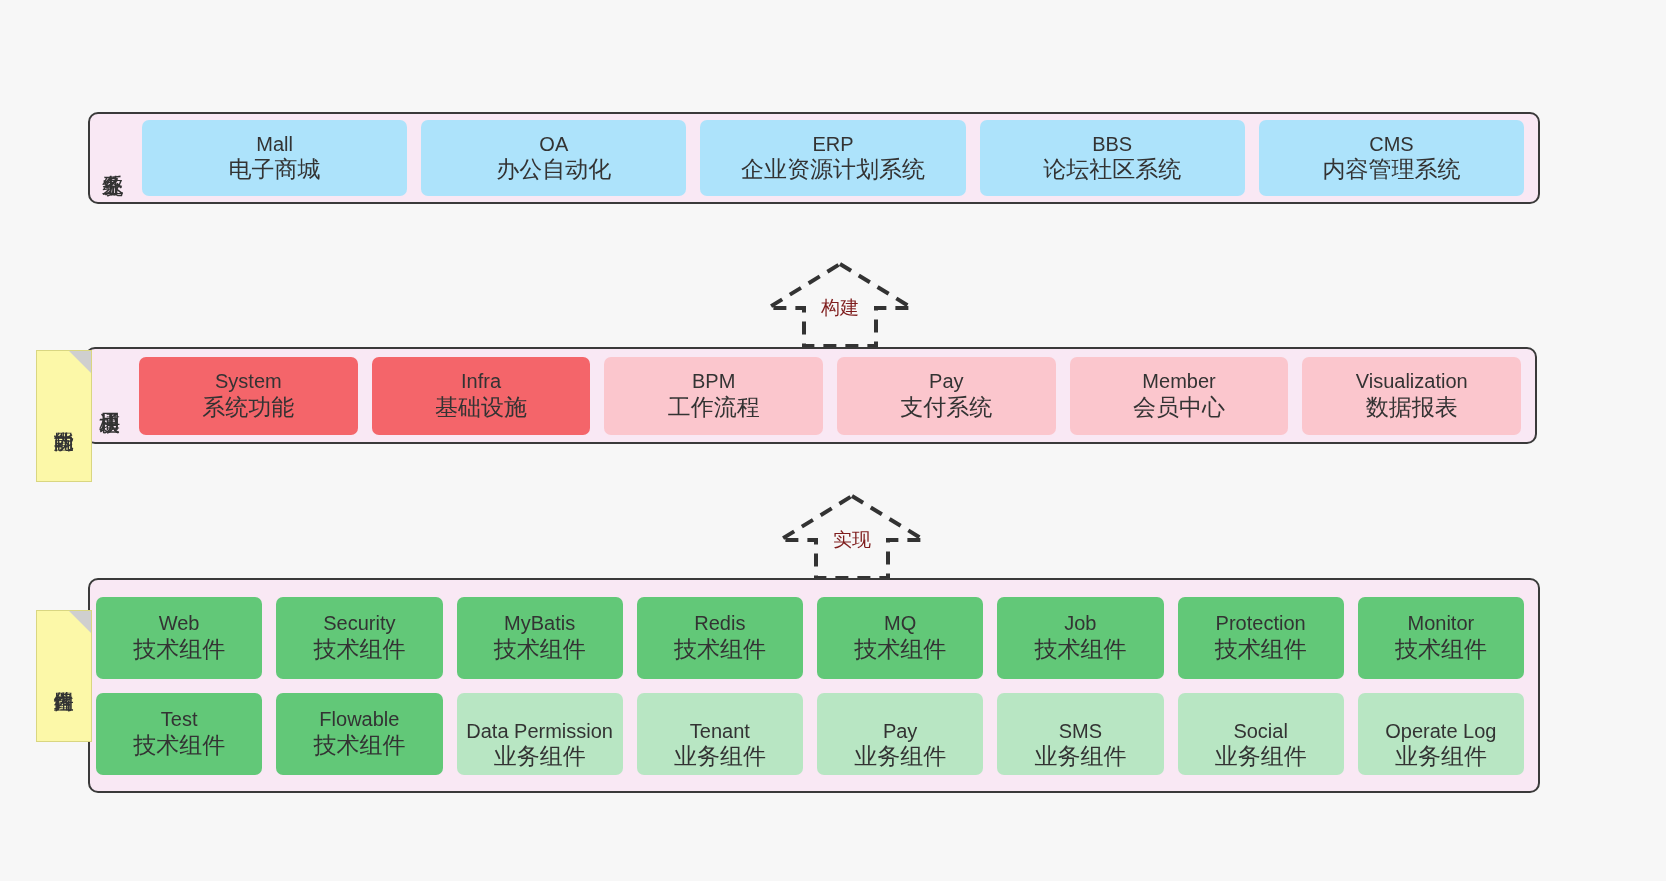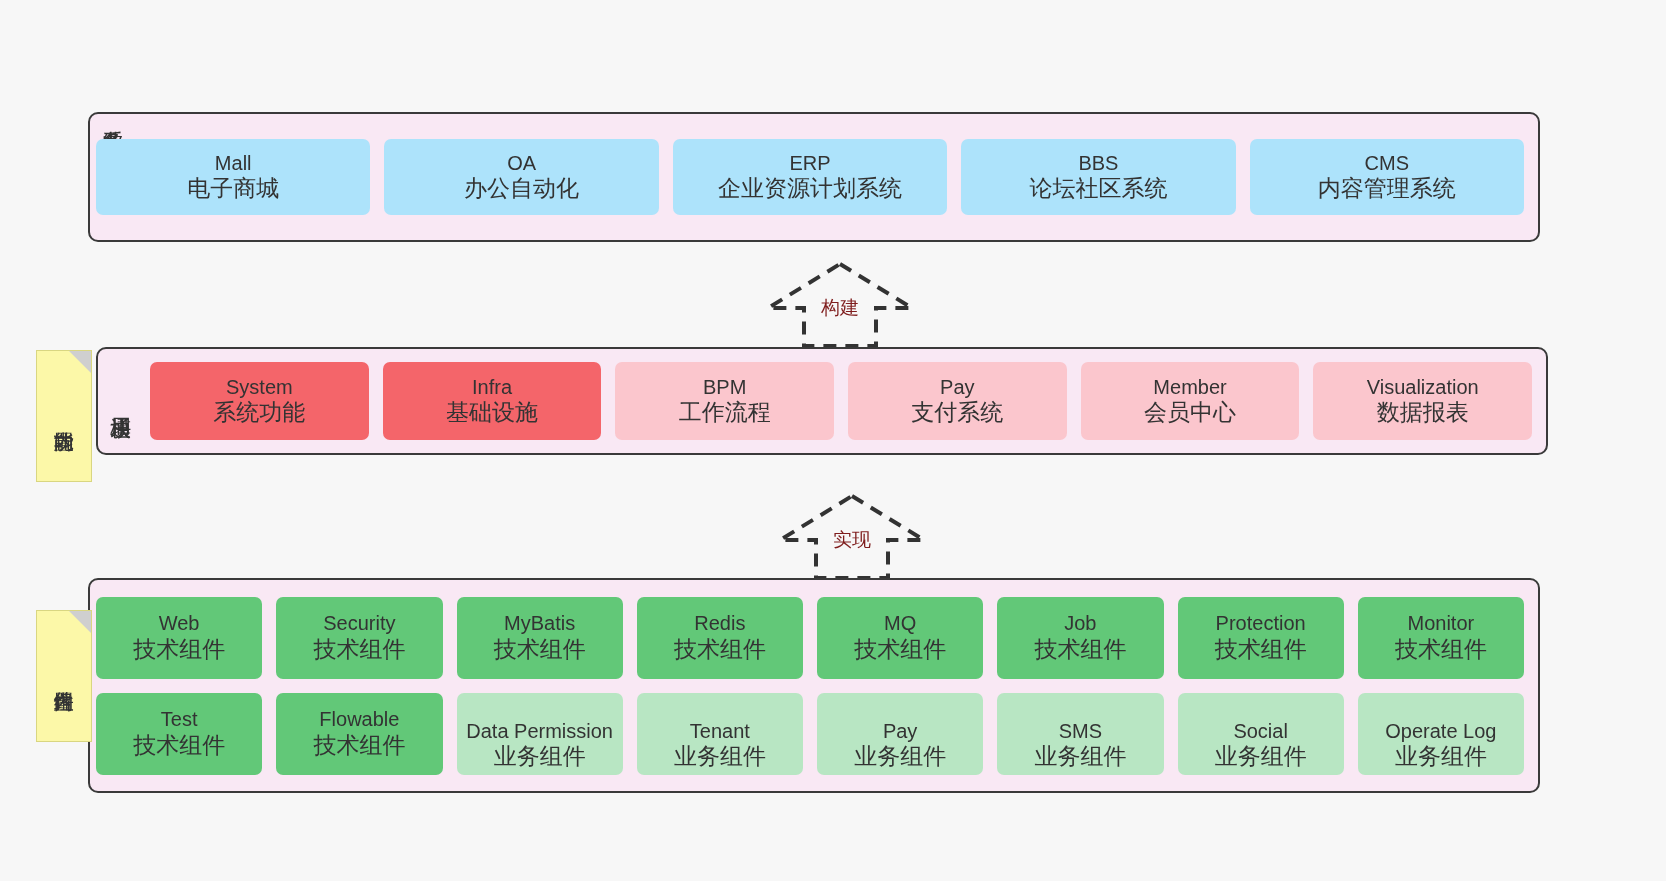--- a/index.html
+++ b/index.html
@@ -78,31 +78,30 @@
   .card .t2 {
     font-size: 23px;
     color: #333333;
   }
 
   
   #layer-business {
     left: 88px;
     top: 112px;
     width: 1452px;
-    height: 130px;
-    flex-direction: column;
+    height: 92px;
   }
   #layer-business .card { background: #ade3fb; height: 76px; }
 
   
   #layer-modules {
-    left: 96px;
+    left: 85px;
     top: 347px;
     width: 1452px;
-    height: 108px;
+    height: 97px;
   }
   #layer-modules .card { height: 78px; }
   .card.strong-red { background: #f4656a; }
   .card.soft-red   { background: #fbc6cd; }
 
   
   #layer-framework {
     left: 88px;
     top: 578px;
     width: 1452px;

